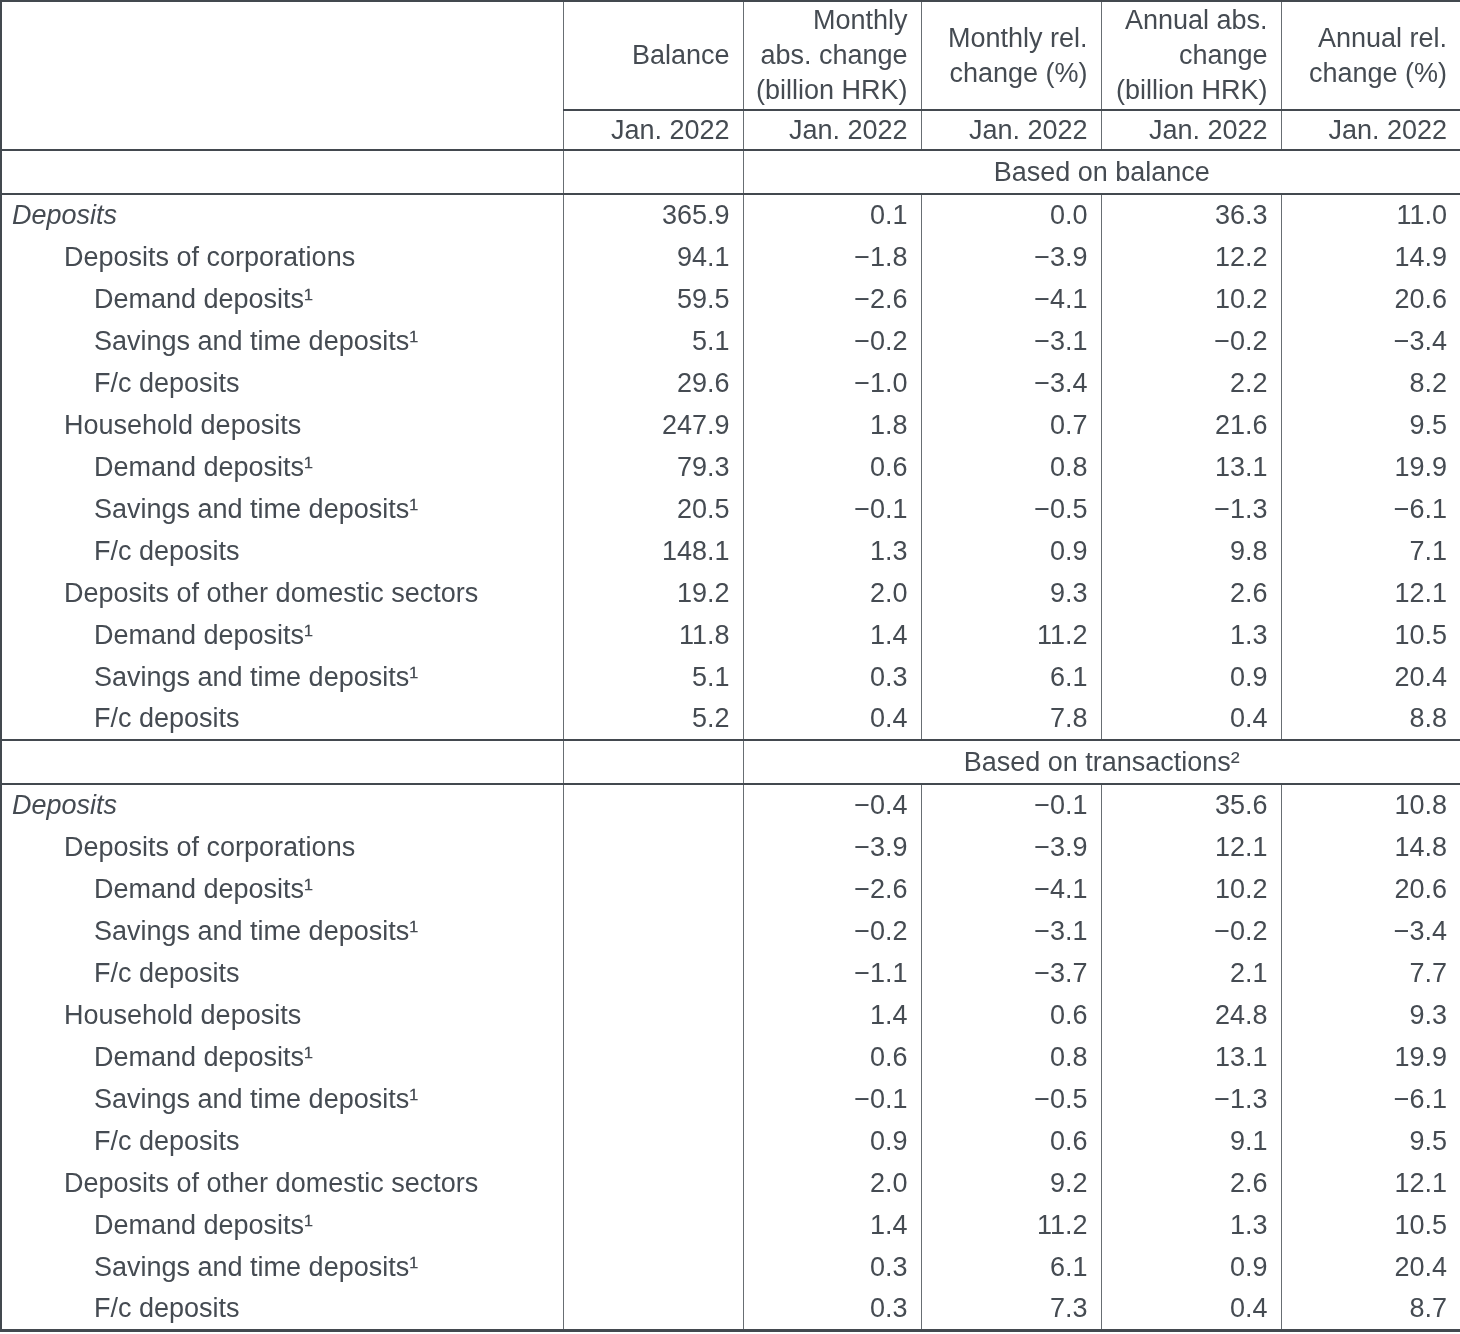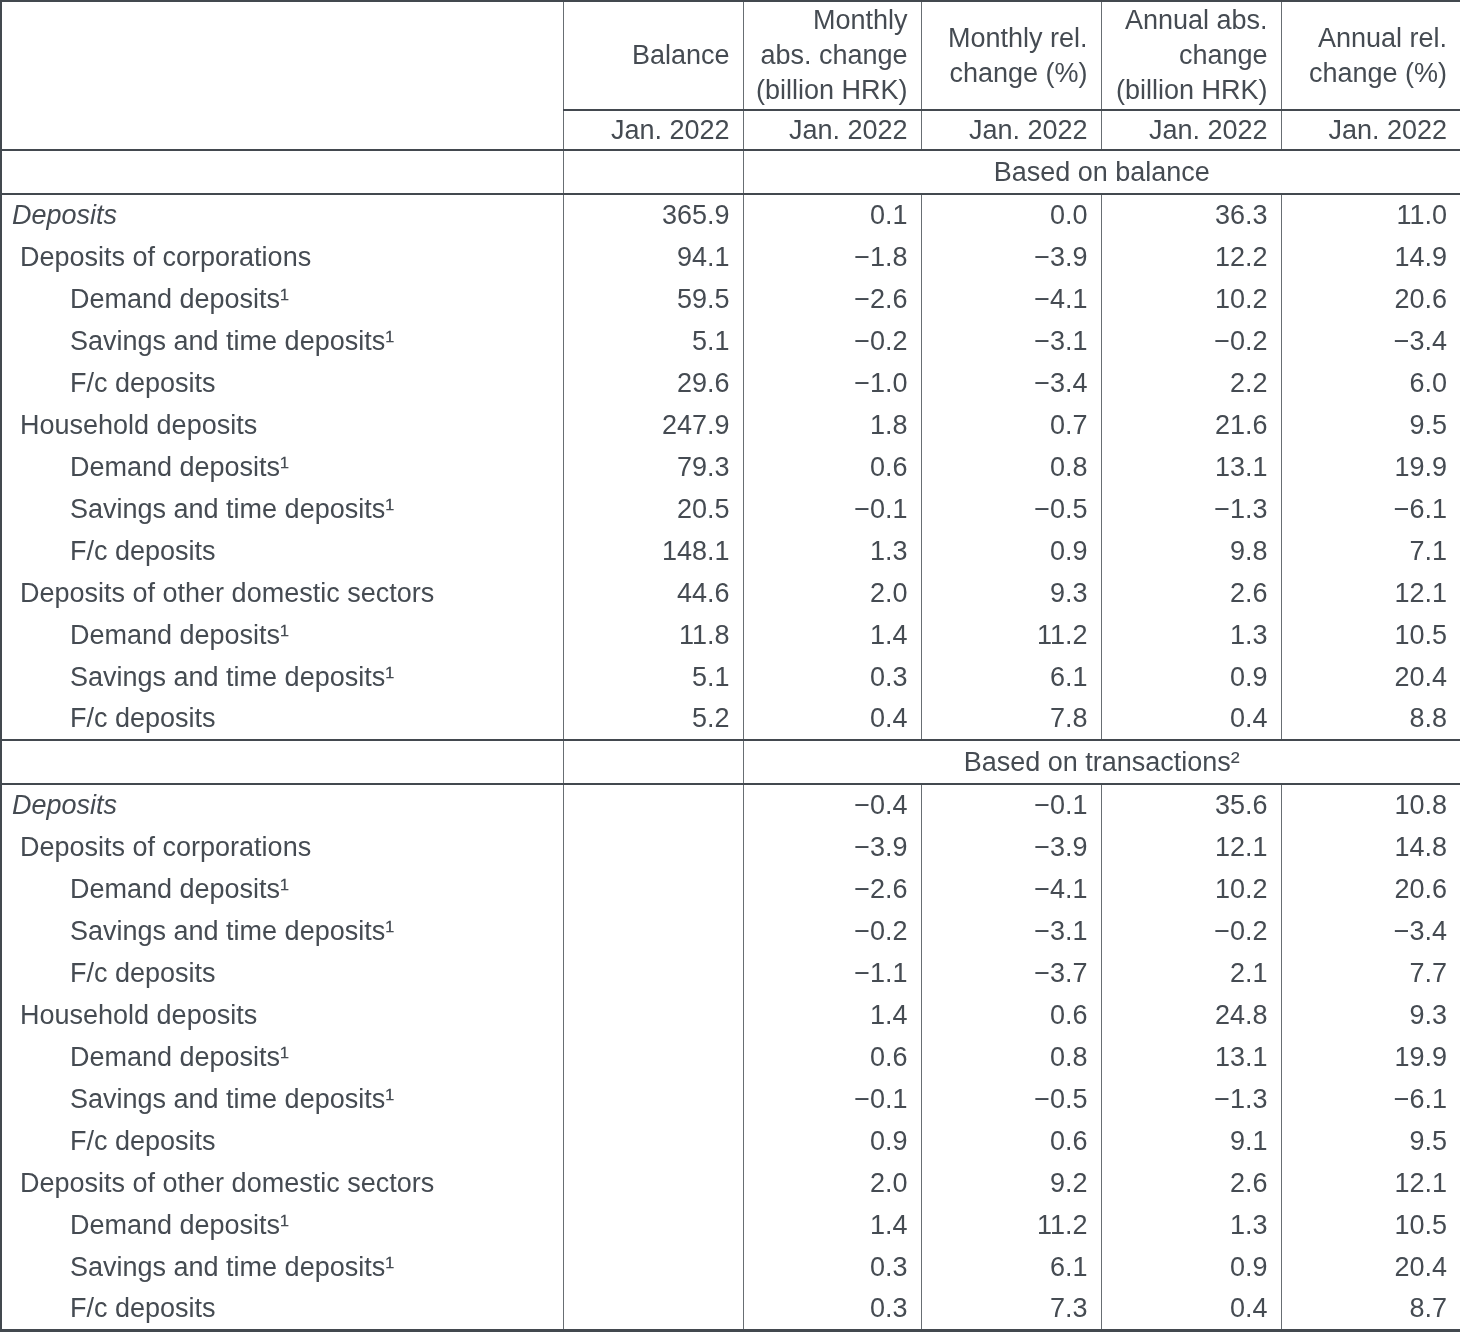--- a/index.html
+++ b/index.html
@@ -62,22 +62,22 @@
   tr.banner-row.first td.lblcell { border-top: none; }
   td.banner-cell { text-align: center; }
   
   tr.data-row { height: 42px; }
   td.num {
     text-align: right;
     padding-right: 13px;
   }
   td.lblcell { text-align: left; }
   .ind0 { padding-left: 10px; font-style: italic; }
-  .ind1 { padding-left: 18px; }
-  .ind2 { padding-left: 68px; margin-left: 8px; }
+  .ind1 { padding-left: 62px; }
+  .ind2 { padding-left: 92px; margin-left: 8px; }
 </style>
 </head>
 <body>
 
 <div class="wrap">
   <table class="stats">
     <colgroup>
       <col style="width:562px">
       <col style="width:180px">
       <col style="width:178px">
@@ -143,21 +143,21 @@
           <td class="num vline">−3.1</td>
           <td class="num vline">−0.2</td>
           <td class="num vline">−3.4</td>
         </tr>
         <tr class="data-row">
           <td class="lblcell ind2">F/c deposits</td>
           <td class="num vline">29.6</td>
           <td class="num vline">−1.0</td>
           <td class="num vline">−3.4</td>
           <td class="num vline">2.2</td>
-          <td class="num vline">6.0</td>
+          <td class="num vline">8.2</td>
         </tr>
         <tr class="data-row">
           <td class="lblcell ind1">Household deposits</td>
           <td class="num vline">247.9</td>
           <td class="num vline">1.8</td>
           <td class="num vline">0.7</td>
           <td class="num vline">21.6</td>
           <td class="num vline">9.5</td>
         </tr>
         <tr class="data-row">
@@ -179,21 +179,21 @@
         <tr class="data-row">
           <td class="lblcell ind2">F/c deposits</td>
           <td class="num vline">148.1</td>
           <td class="num vline">1.3</td>
           <td class="num vline">0.9</td>
           <td class="num vline">9.8</td>
           <td class="num vline">7.1</td>
         </tr>
         <tr class="data-row">
           <td class="lblcell ind1">Deposits of other domestic sectors</td>
-          <td class="num vline">44.6</td>
+          <td class="num vline">19.2</td>
           <td class="num vline">2.0</td>
           <td class="num vline">9.3</td>
           <td class="num vline">2.6</td>
           <td class="num vline">12.1</td>
         </tr>
         <tr class="data-row">
           <td class="lblcell ind2">Demand deposits¹</td>
           <td class="num vline">11.8</td>
           <td class="num vline">1.4</td>
           <td class="num vline">11.2</td>

